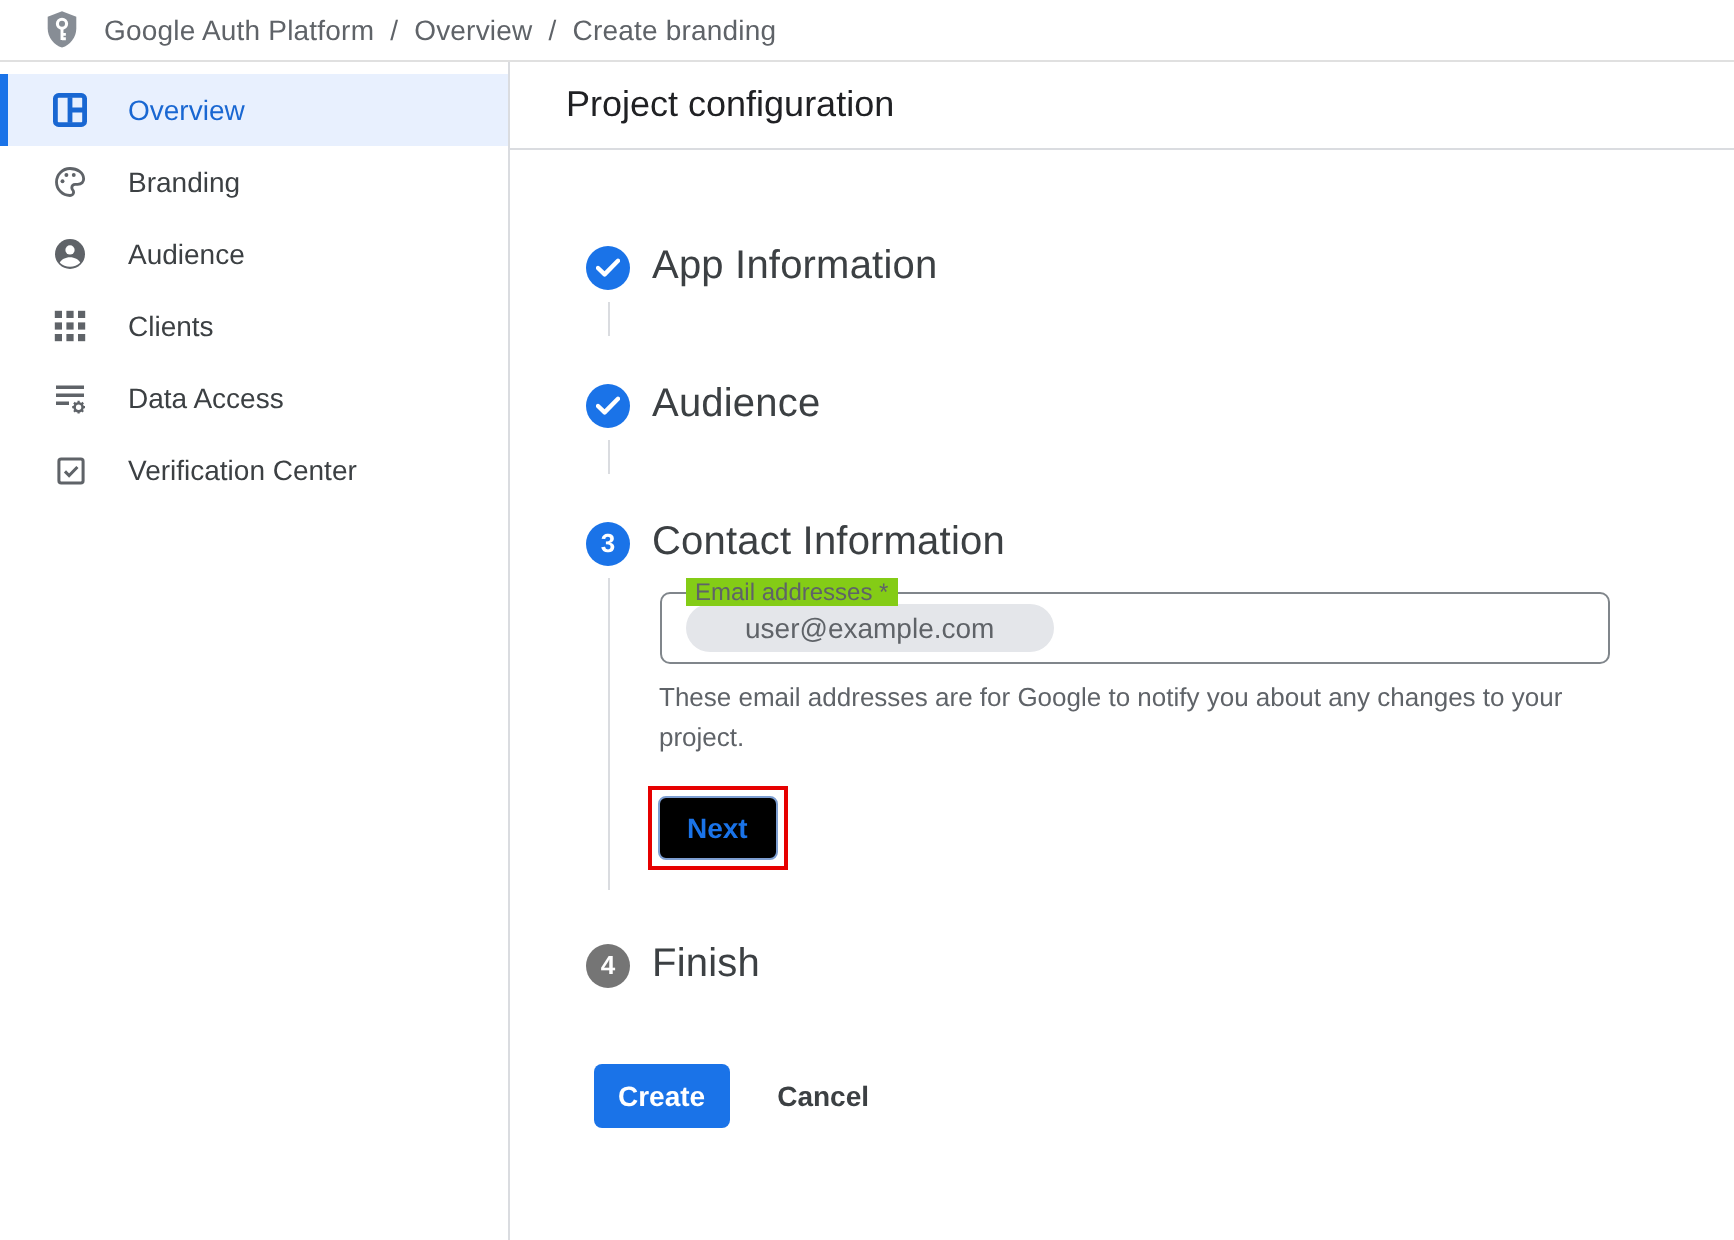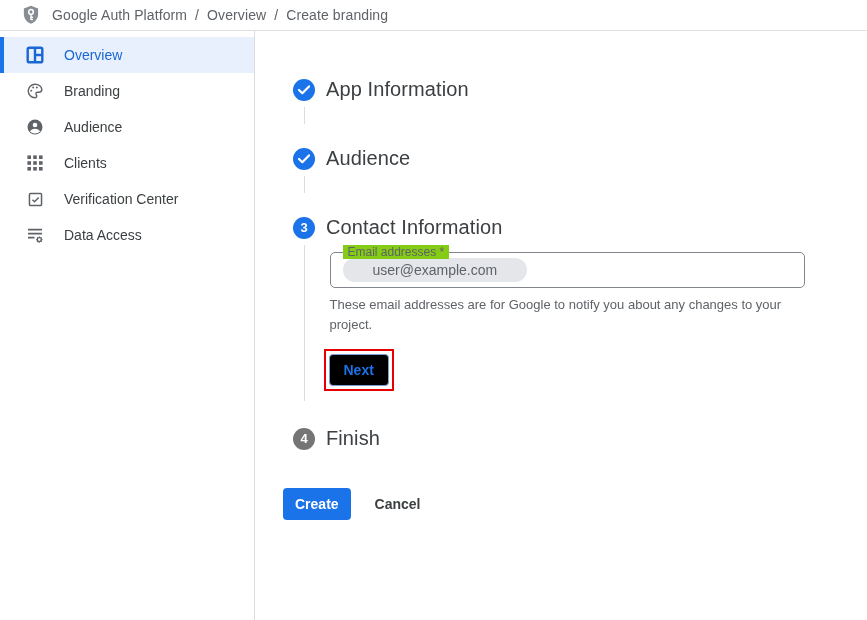--- a/index.html
+++ b/index.html
@@ -52,21 +52,21 @@
   .next-btn { background:#000000; border:1px solid #7d9ed1; border-radius:4px; color:#1a73e8;
     font-size:14px; font-weight:bold; padding:7px 14px; cursor:pointer;
     font-family:Liberation Sans, sans-serif; }
 
   .finish-row { margin-top:26px; }
 
   
   .actions { margin-top:38px; display:flex; align-items:center; }
   .create-btn { background:#1a73e8; color:#fff; border:none; border-radius:4px;
     font-size:14px; font-weight:bold; padding:8px 12px; cursor:pointer;
-    font-family:"Liberation Sans","DejaVu Sans",sans-serif; }
+    font-family:"Liberation Sans","DejaVu Sans",sans-serif;margin-left:14px; }
   .cancel-btn { background:none; border:none; margin-left:24px; font-size:14px; font-weight:bold;
     color:#3c4043; cursor:pointer; font-family:"Liberation Sans","DejaVu Sans",sans-serif; }
 </style>
 </head>
 <body>
 
 <div class="topbar">
   <span style="display:flex;">
     <svg width="22" height="22" viewBox="0 0 24 24">
       <path d="M12 1.8 L4.2 4.8 v6.2 c0 5.1 3.3 9 7.8 10.6 c4.5-1.6 7.8-5.5 7.8-10.6 V4.8 Z" fill="#878d95"></path>
@@ -135,41 +135,44 @@
               <rect x="7.2" y="13" width="3.6" height="3.6"></rect>
               <rect x="13" y="13" width="3.6" height="3.6"></rect>
           </g>
         </svg>
       </span>
       <span>Clients</span>
     </div>
 
     <div class="nav-item">
       <span class="nico">
-        <svg width="17" height="17" viewBox="0 0 18 18">
-          <rect x="2.6" y="2.6" width="12.8" height="12.8" rx="1.2" fill="none" stroke="#5f6368" stroke-width="1.6"></rect>
-          <path d="M5.8 9.2 l2.2 2.2 L12.4 6.9" fill="none" stroke="#5f6368" stroke-width="1.6"></path>
-        </svg>
-      </span>
-      <span>Verification Center</span>
-    </div>
-
-    <div class="nav-item">
-      <span class="nico">
         <svg width="18" height="18" viewBox="0 0 18 18">
           <path d="M2 3.6 H16 M2 7.6 H16 M2 11.6 H8.5" fill="none" stroke="#5f6368" stroke-width="1.8"></path>
           <circle cx="13.3" cy="13.6" r="2" fill="none" stroke="#5f6368" stroke-width="1.3"></circle>
           <path d="M13.3 10.4v1.2 M13.3 15.6v1.2 M10.1 13.6h1.2 M15.3 13.6h1.2 M11 11.3l.9.9 M14.7 15l.9.9 M15.6 11.3l-.9.9 M11.9 15l-.9.9" stroke="#5f6368" stroke-width="1.1"></path>
         </svg>
       </span>
       <span>Data Access</span>
     </div>
+
+    <div class="nav-item">
+      <span class="nico">
+        <svg width="17" height="17" viewBox="0 0 18 18">
+          <rect x="2.6" y="2.6" width="12.8" height="12.8" rx="1.2" fill="none" stroke="#5f6368" stroke-width="1.6"></rect>
+          <path d="M5.8 9.2 l2.2 2.2 L12.4 6.9" fill="none" stroke="#5f6368" stroke-width="1.6"></path>
+        </svg>
+      </span>
+      <span>Verification Center</span>
+    </div>
   </aside>
 
   <main class="main">
+    <div class="main-header">
+      <span>Project configuration</span>
+    </div>
 
     <div class="content">
 
       <div class="step-row">
         <span class="step-circle">
           <svg width="12" height="10" viewBox="0 0 12 10">
               <path d="M1 5 L4.3 8.2 L11 1.4" fill="none" stroke="#fff" stroke-width="2.2" stroke-linecap="round" stroke-linejoin="round"></path>
             </svg>
         </span>
         <span class="step-title">App Information</span>

